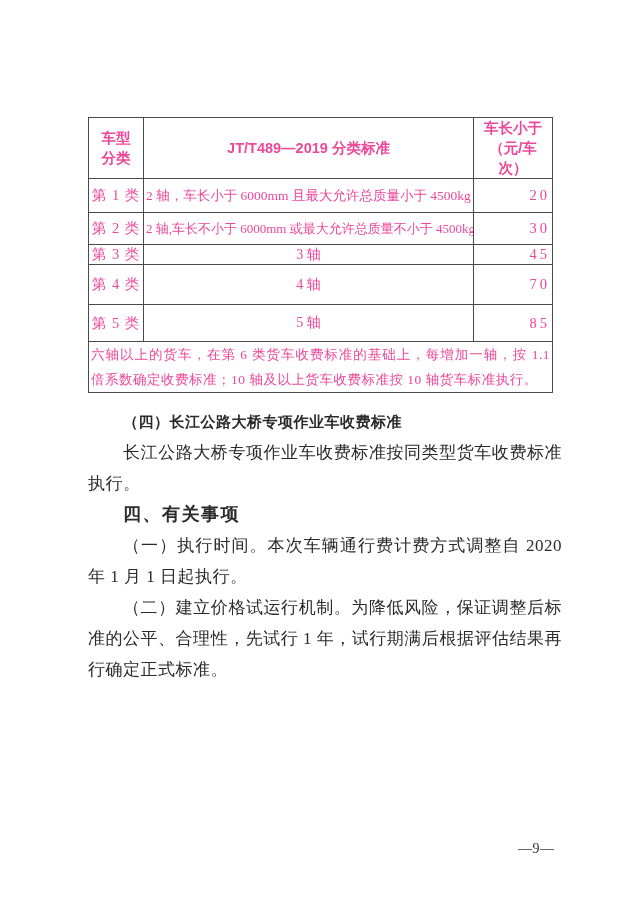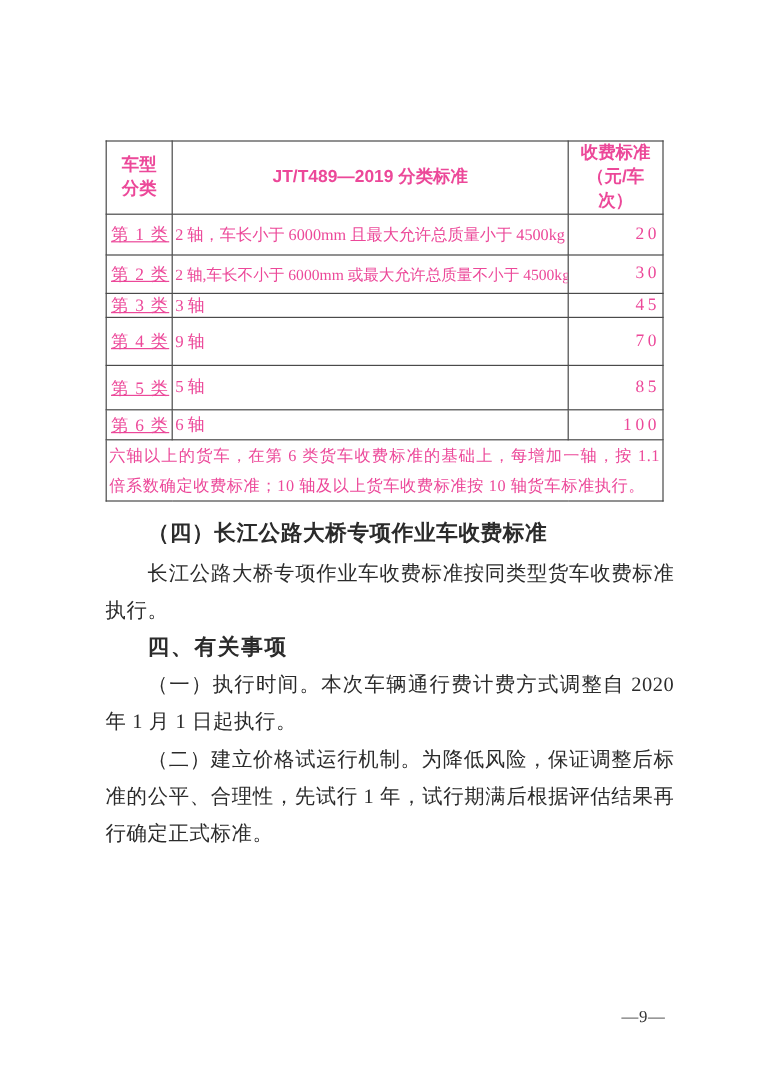--- a/index.html
+++ b/index.html
@@ -50,28 +50,27 @@
     line-height: 20px;
   }
   tr.r1 { height: 34px; }
   tr.r2 { height: 32px; }
   tr.r3 { height: 16px; }
   tr.r4 { height: 40px; }
   tr.r5 { height: 37px; }
   tr.r6 { height: 25px; }
 
   td.cls {
-    text-align: right;
+    text-align: center;
     font-size: 14.5px;
     letter-spacing: 1px;
     white-space: nowrap;
-    text-decoration: underline;
   }
   td.std {
-    text-align: left;
+    text-align: center;
     font-size: 14px;
     white-space: nowrap;
     overflow: hidden;
   }
   tr.r1 td.std { font-size: 13.5px; }
   tr.r2 td.std { font-size: 13px; }
   td.fee {
     text-align: right;
     font-size: 14.5px;
     letter-spacing: 3px;
@@ -87,23 +86,23 @@
   
   .bodytext {
     margin-top: 13px;
     font-size: 17px;
     line-height: 31px;
     text-align: justify;
     letter-spacing: 0.5px;
   }
   .bodytext p { margin: 0; text-indent: 35px; }
   p.kai {
-    font-family: Liberation Mono, monospace;
+    font-family: Liberation Sans, sans-serif;
     font-weight: bold;
-    font-size: 18px;
+    font-size: 15px;
   }
   p.hei {
     font-family: "Liberation Sans", "DejaVu Sans", sans-serif;
     font-weight: bold;
     font-size: 18px;
     letter-spacing: 1.5px;
   }
 
   
   .footer {
@@ -128,53 +127,48 @@
           <col class="col-fee">
       </colgroup>
       <tbody>
           <tr class="header-row">
         <th>
           <div>车型</div>
           <div>分类</div>
         </th>
         <th>JT/T489—2019 分类标准</th>
         <th>
-          <div>收费标准</div>
+          <div>车长小于</div>
           <div>（元/车次）</div>
         </th>
       </tr>
       <tr class="r1">
         <td class="cls">第 1 类</td>
         <td class="std">2 轴，车长小于 6000mm 且最大允许总质量小于 4500kg</td>
         <td class="fee">20</td>
       </tr>
       <tr class="r2">
         <td class="cls">第 2 类</td>
         <td class="std">2 轴,车长不小于 6000mm 或最大允许总质量不小于 4500kg</td>
         <td class="fee">30</td>
       </tr>
       <tr class="r3">
         <td class="cls">第 3 类</td>
         <td class="std">3 轴</td>
         <td class="fee">45</td>
       </tr>
       <tr class="r4">
         <td class="cls">第 4 类</td>
-        <td class="std">9 轴</td>
+        <td class="std">4 轴</td>
         <td class="fee">70</td>
       </tr>
       <tr class="r5">
         <td class="cls">第 5 类</td>
         <td class="std">5 轴</td>
         <td class="fee">85</td>
-      </tr>
-      <tr class="r6">
-        <td class="cls">第 6 类</td>
-        <td class="std">6 轴</td>
-        <td class="fee">100</td>
       </tr>
       <tr>
         <td class="note" colspan="3">六轴以上的货车，在第 6 类货车收费标准的基础上，每增加一轴，按 1.1 倍系数确定收费标准；10 轴及以上货车收费标准按 10 轴货车标准执行。</td>
       </tr>
     </tbody>
       </table>
 
     <div class="bodytext">
       <p class="kai">（四）长江公路大桥专项作业车收费标准</p>
       <p>长江公路大桥专项作业车收费标准按同类型货车收费标准执行。</p>

